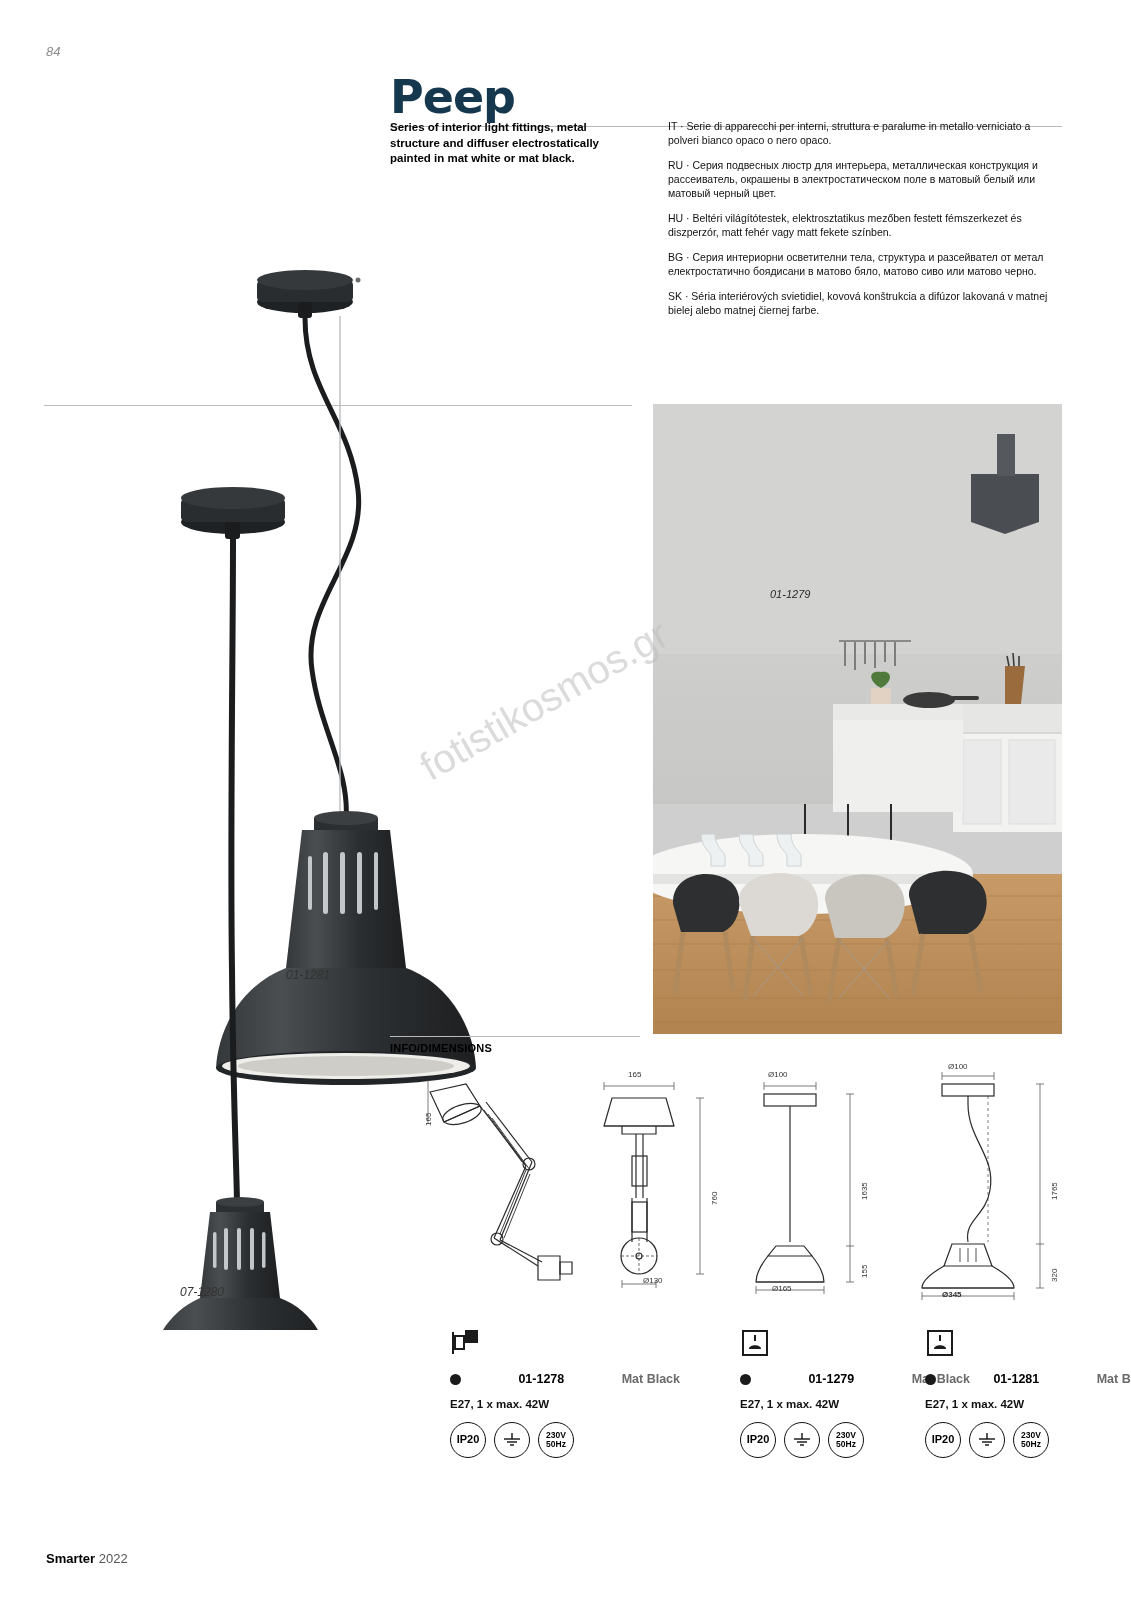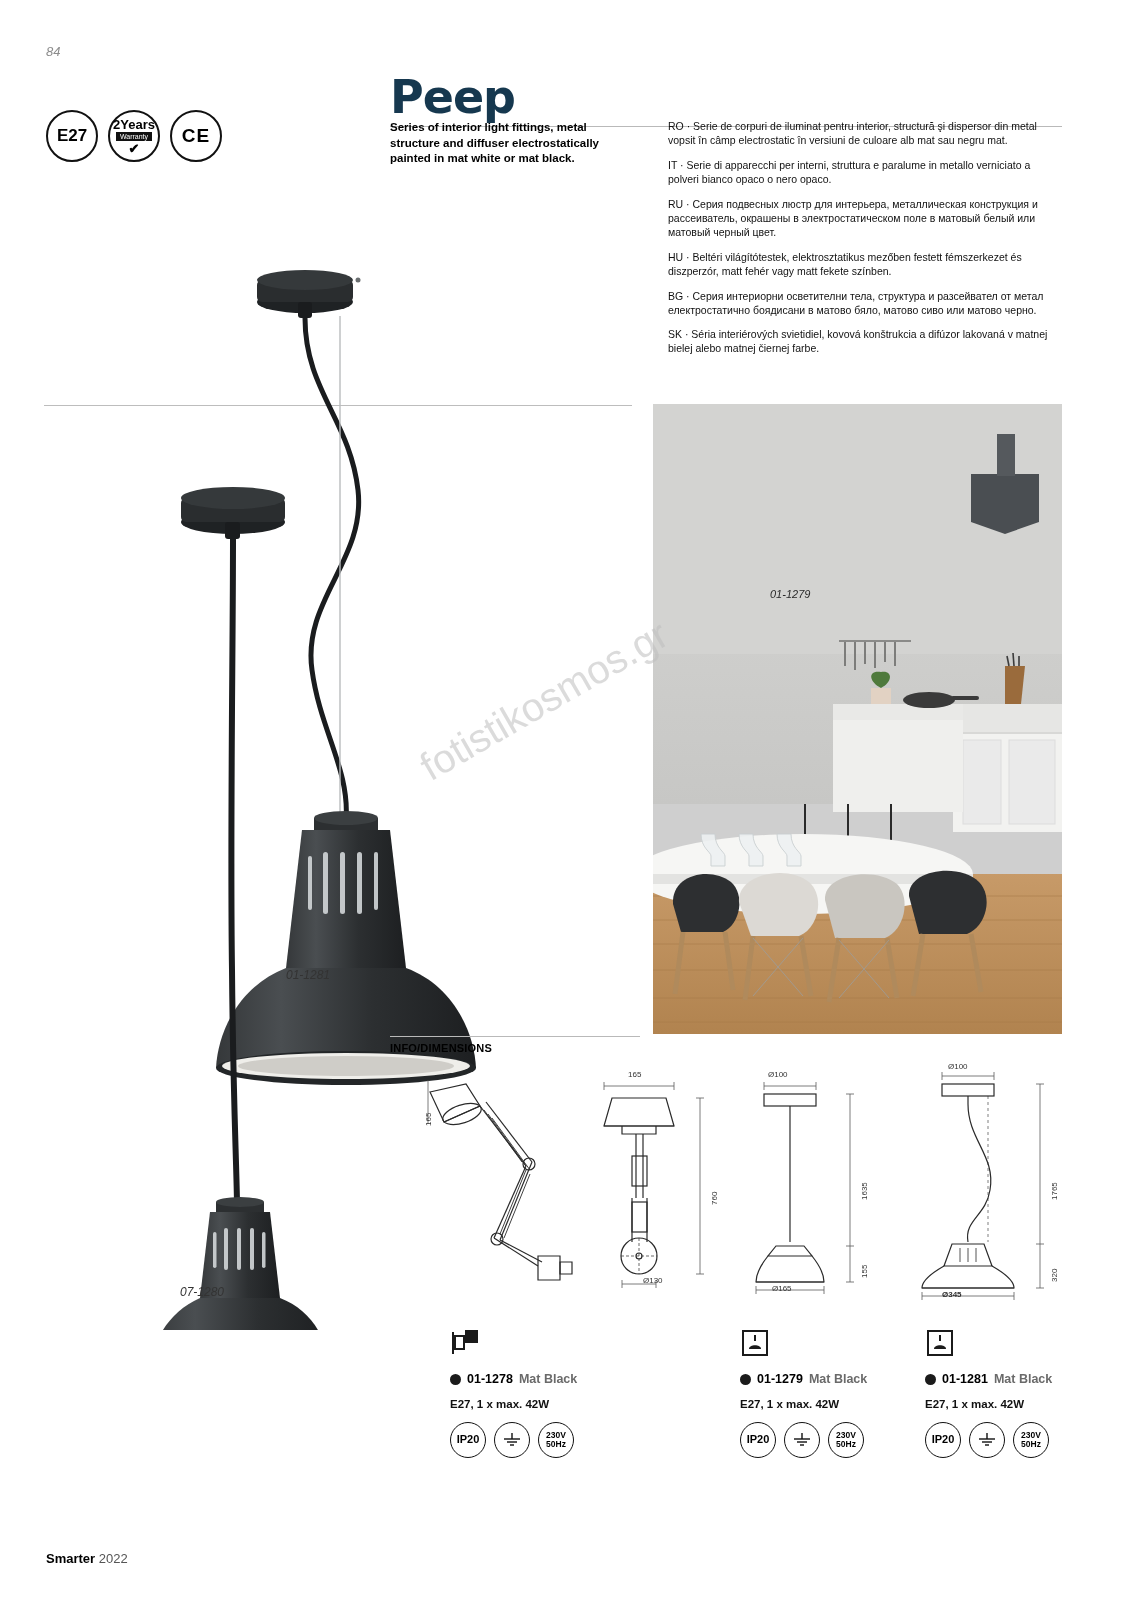--- a/index.html
+++ b/index.html
@@ -96,21 +96,21 @@
 
   .dim-area { position: absolute; left: 390px; top: 1070px; width: 672px; height: 250px; }
   .dim-col { position: absolute; top: 0; }
   .dim-label { position: absolute; font-size: 8px; color: #333; }
   .dim-label.vert { transform: rotate(-90deg); transform-origin: left top; white-space: nowrap; }
 
   
   .products { position: absolute; left: 390px; top: 1328px; width: 672px; }
   .prod { position: absolute; top: 0; width: 230px; }
   .prod-icon { width: 30px; height: 30px; }
-  .prod-code-row { display: flex; align-items: center; gap: 6px; margin-top: 14px; }
+  .prod-code-row { display: flex; align-items: center; gap: 6px; margin-top: 14px; justify-content: space-between; }
   .dot { width: 11px; height: 11px; border-radius: 50%; background: #1b1b1b; display: inline-block; }
   .prod-code { font-size: 12.5px; font-weight: bold; }
   .prod-color { font-size: 12.5px; font-weight: bold; color: #6a6a6a; }
   .prod-spec { font-size: 11.5px; margin-top: 12px; color: #111; font-weight: bold; }
   .prod-marks { display: flex; align-items: center; gap: 8px; margin-top: 12px; }
   .mark {
     width: 36px; height: 36px; border-radius: 50%; border: 1.6px solid #111;
     display: flex; flex-direction: column; align-items: center; justify-content: center;
     font-size: 9px; font-weight: bold; line-height: 1.05;
   }
@@ -125,33 +125,20 @@
 
   svg { display: block; }
 </style>
 </head>
 <body>
 
 <div class="page">
 
   <div class="page-number">84</div>
 
-  <div class="badges">
-    <div class="badge-circle">
-      <span>E27</span>
-    </div>
-    <div class="badge-warranty">
-      <span class="w1">2Years</span>
-      <span class="w2">Warranty</span>
-      <span class="w3">✔</span>
-    </div>
-    <div class="badge-ce">
-      <span>CE</span>
-    </div>
-  </div>
 
   <div class="hr-left"></div>
 
   <div class="left-visual">
     <svg width="610" height="1200" viewBox="0 0 610 1200">
       <defs>
         <linearGradient id="shadeGrad" x1="0" y1="0" x2="1" y2="0">
           <stop offset="0%" stop-color="#35383a"></stop>
           <stop offset="25%" stop-color="#4a4e51"></stop>
           <stop offset="60%" stop-color="#2c2f31"></stop>
@@ -228,21 +215,20 @@
   </div>
 
   <div class="title-block">
     <h1 class="product-title">Peep</h1>
     <div class="title-rule"></div>
   </div>
 
   <div class="desc-en">Series of interior light fittings, metal structure and diffuser electrostatically painted in mat white or mat black.</div>
 
   <div class="desc-langs">
-    <p>RO · Serie de corpuri de iluminat pentru interior, structură şi dispersor din metal vopsit în câmp electrostatic în versiuni de culoare alb mat sau negru mat.</p>
     <p>IT · Serie di apparecchi per interni, struttura e paralume in metallo verniciato a polveri bianco opaco o nero opaco.</p>
     <p>RU · Серия подвесных люстр для интерьера, металлическая конструкция и рассеиватель, окрашены в электростатическом поле в матовый белый или матовый черный цвет.</p>
     <p>HU · Beltéri világítótestek, elektrosztatikus mezőben festett fémszerkezet és diszperzór, matt fehér vagy matt fekete színben.</p>
     <p>BG · Серия интериорни осветителни тела, структура и разсейвател от метал електростатично боядисани в матово бяло, матово сиво или матово черно.</p>
     <p>SK · Séria interiérových svietidiel, kovová konštrukcia a difúzor lakovaná v matnej bielej alebo matnej čiernej farbe.</p>
   </div>
 
   <div class="room-photo">
     <svg width="409" height="630" viewBox="0 0 409 630">
       <defs>

